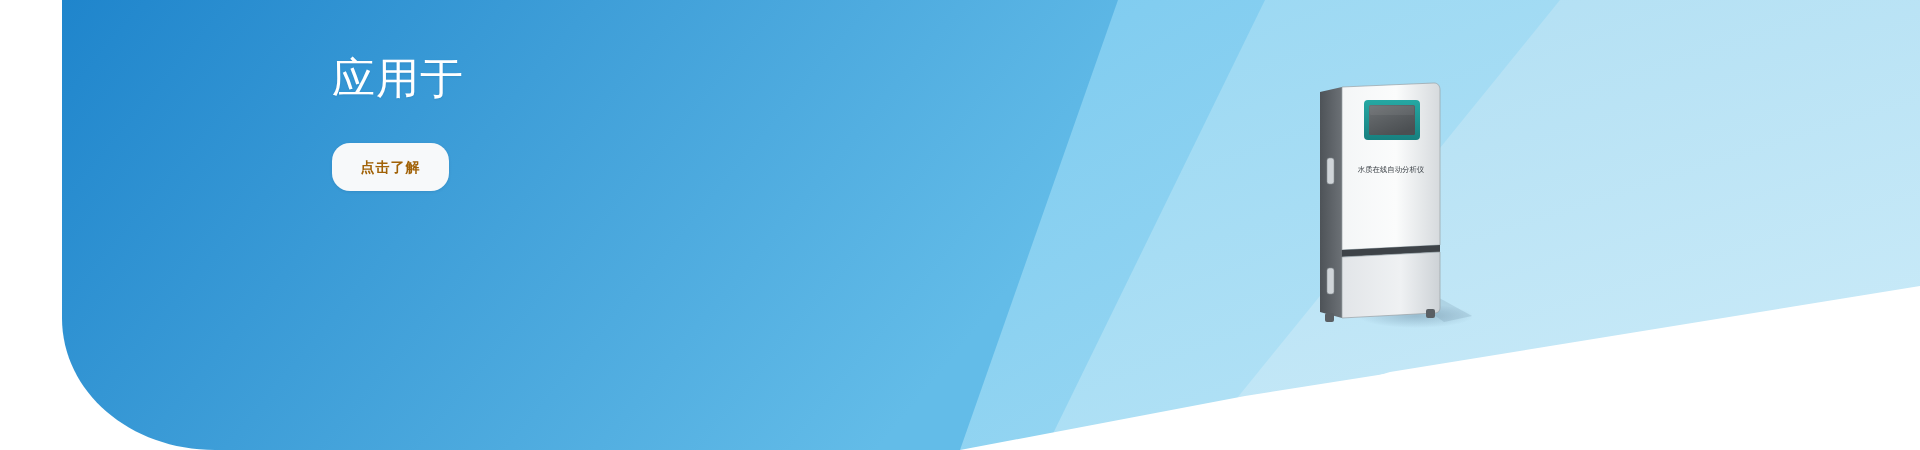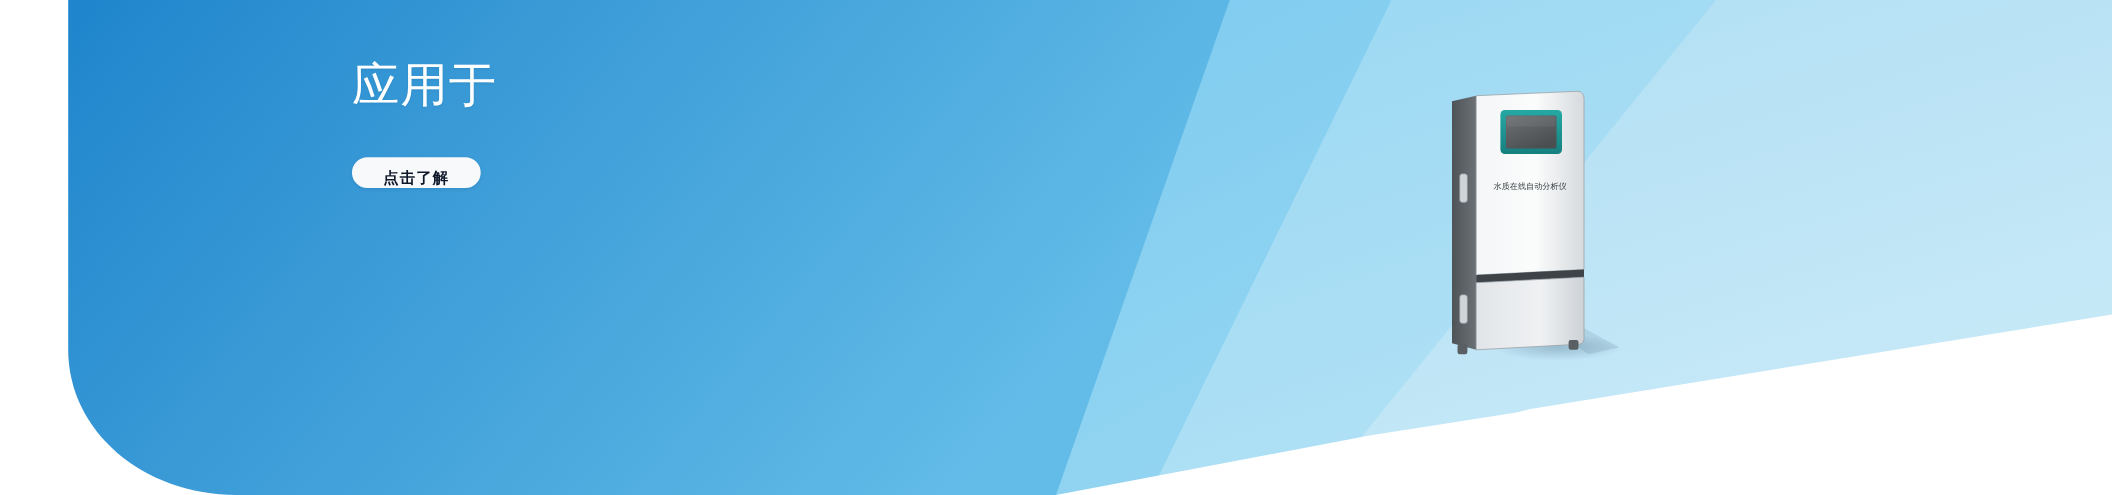--- a/index.html
+++ b/index.html
@@ -14,21 +14,21 @@
     overflow:hidden;
   }
 
   
   .bg-layer { position:absolute; top:0; left:0; width:1920px; height:450px; }
   .bg-layer svg { display:block; width:1920px; height:450px; }
 
   
   .copy {
     position:absolute;
-    left:320px;
+    left:332px;
     top:50px;
     width:760px;
     z-index:6;
   }
   .headline {
     color:#ffffff;
     font-size:43px;
     line-height:56px;
     font-weight:400;
     letter-spacing:1px;
@@ -41,25 +41,25 @@
     font-size:19px;
     line-height:28px;
     font-weight:400;
     letter-spacing:0.5px;
     white-space:nowrap;
   }
   .cta {
     display:inline-block;
     margin-top:37px;
     width:117px;
-    height:28px;
+    height:48px;
     line-height:36px;
     text-align:center;
     background:#f7f9fa;
-    color:#0f172a;
+    color:#a16207;
     font-size:14px;
     font-weight:bold;
     letter-spacing:1px;
     border:none;
     border-radius:18px;
     cursor:pointer;
     box-shadow:0 1px 3px rgba(0,50,100,0.12);
     font-family:"Liberation Sans","DejaVu Sans",sans-serif;
   }
 

